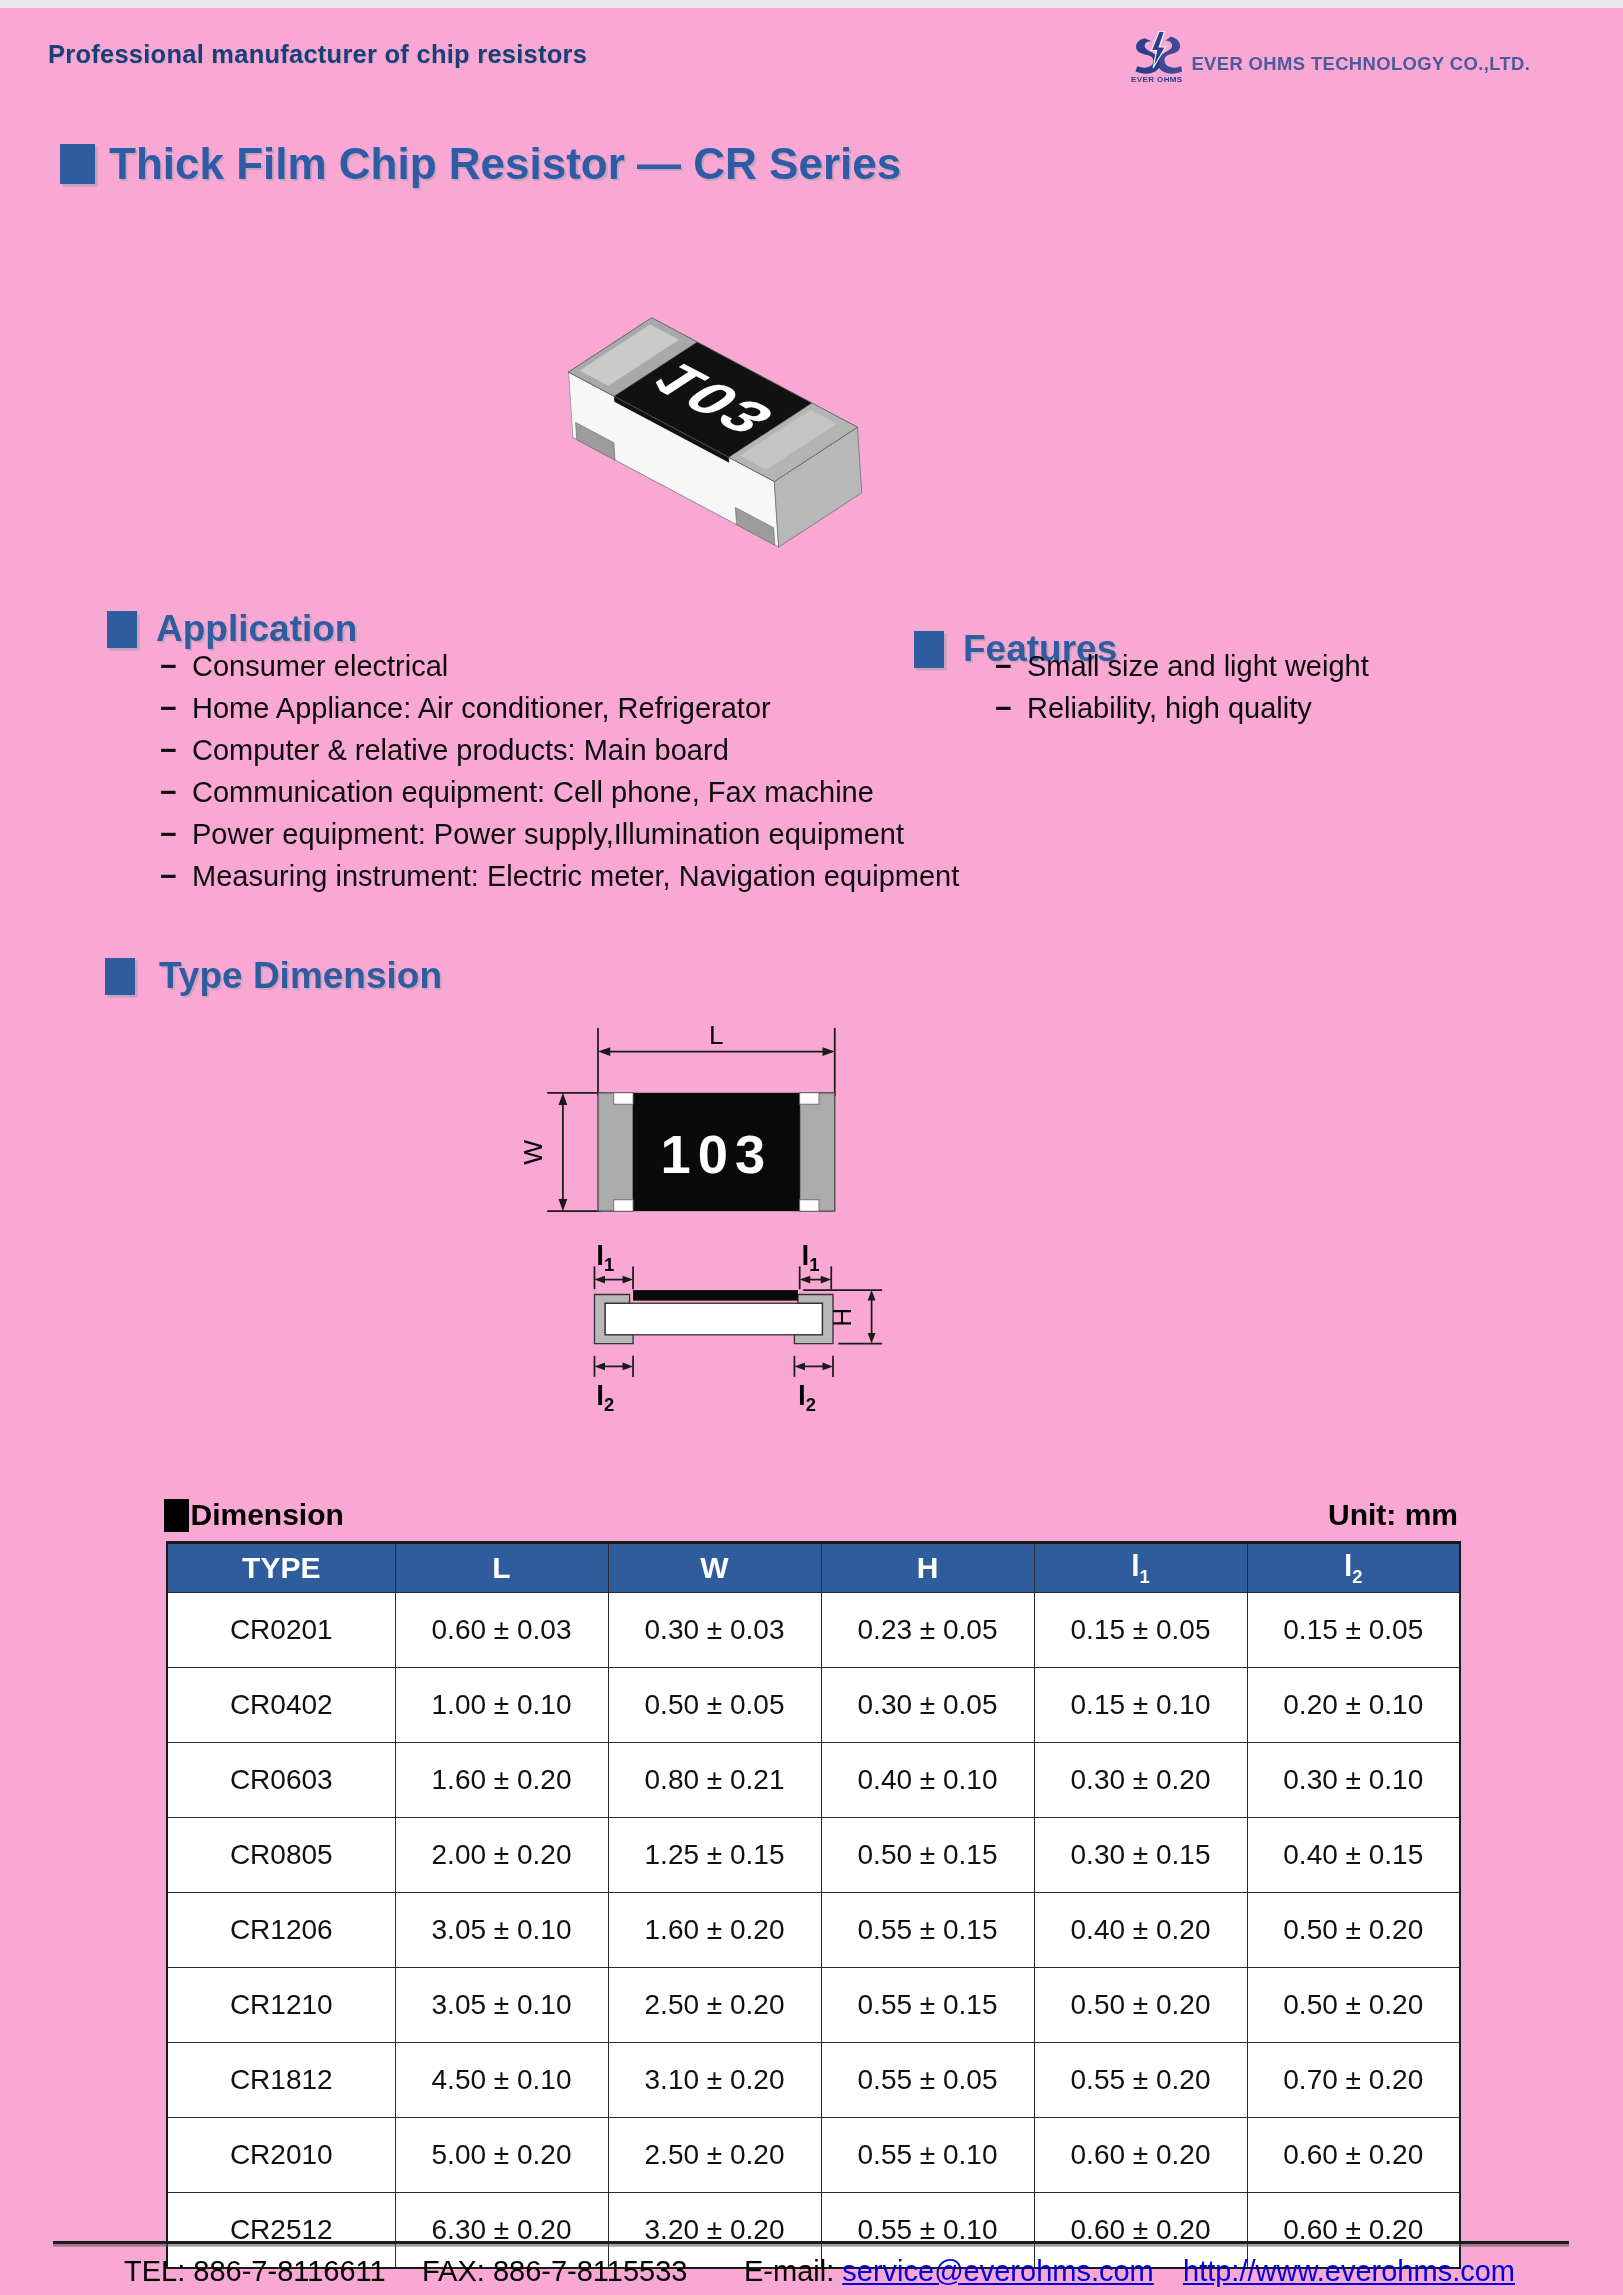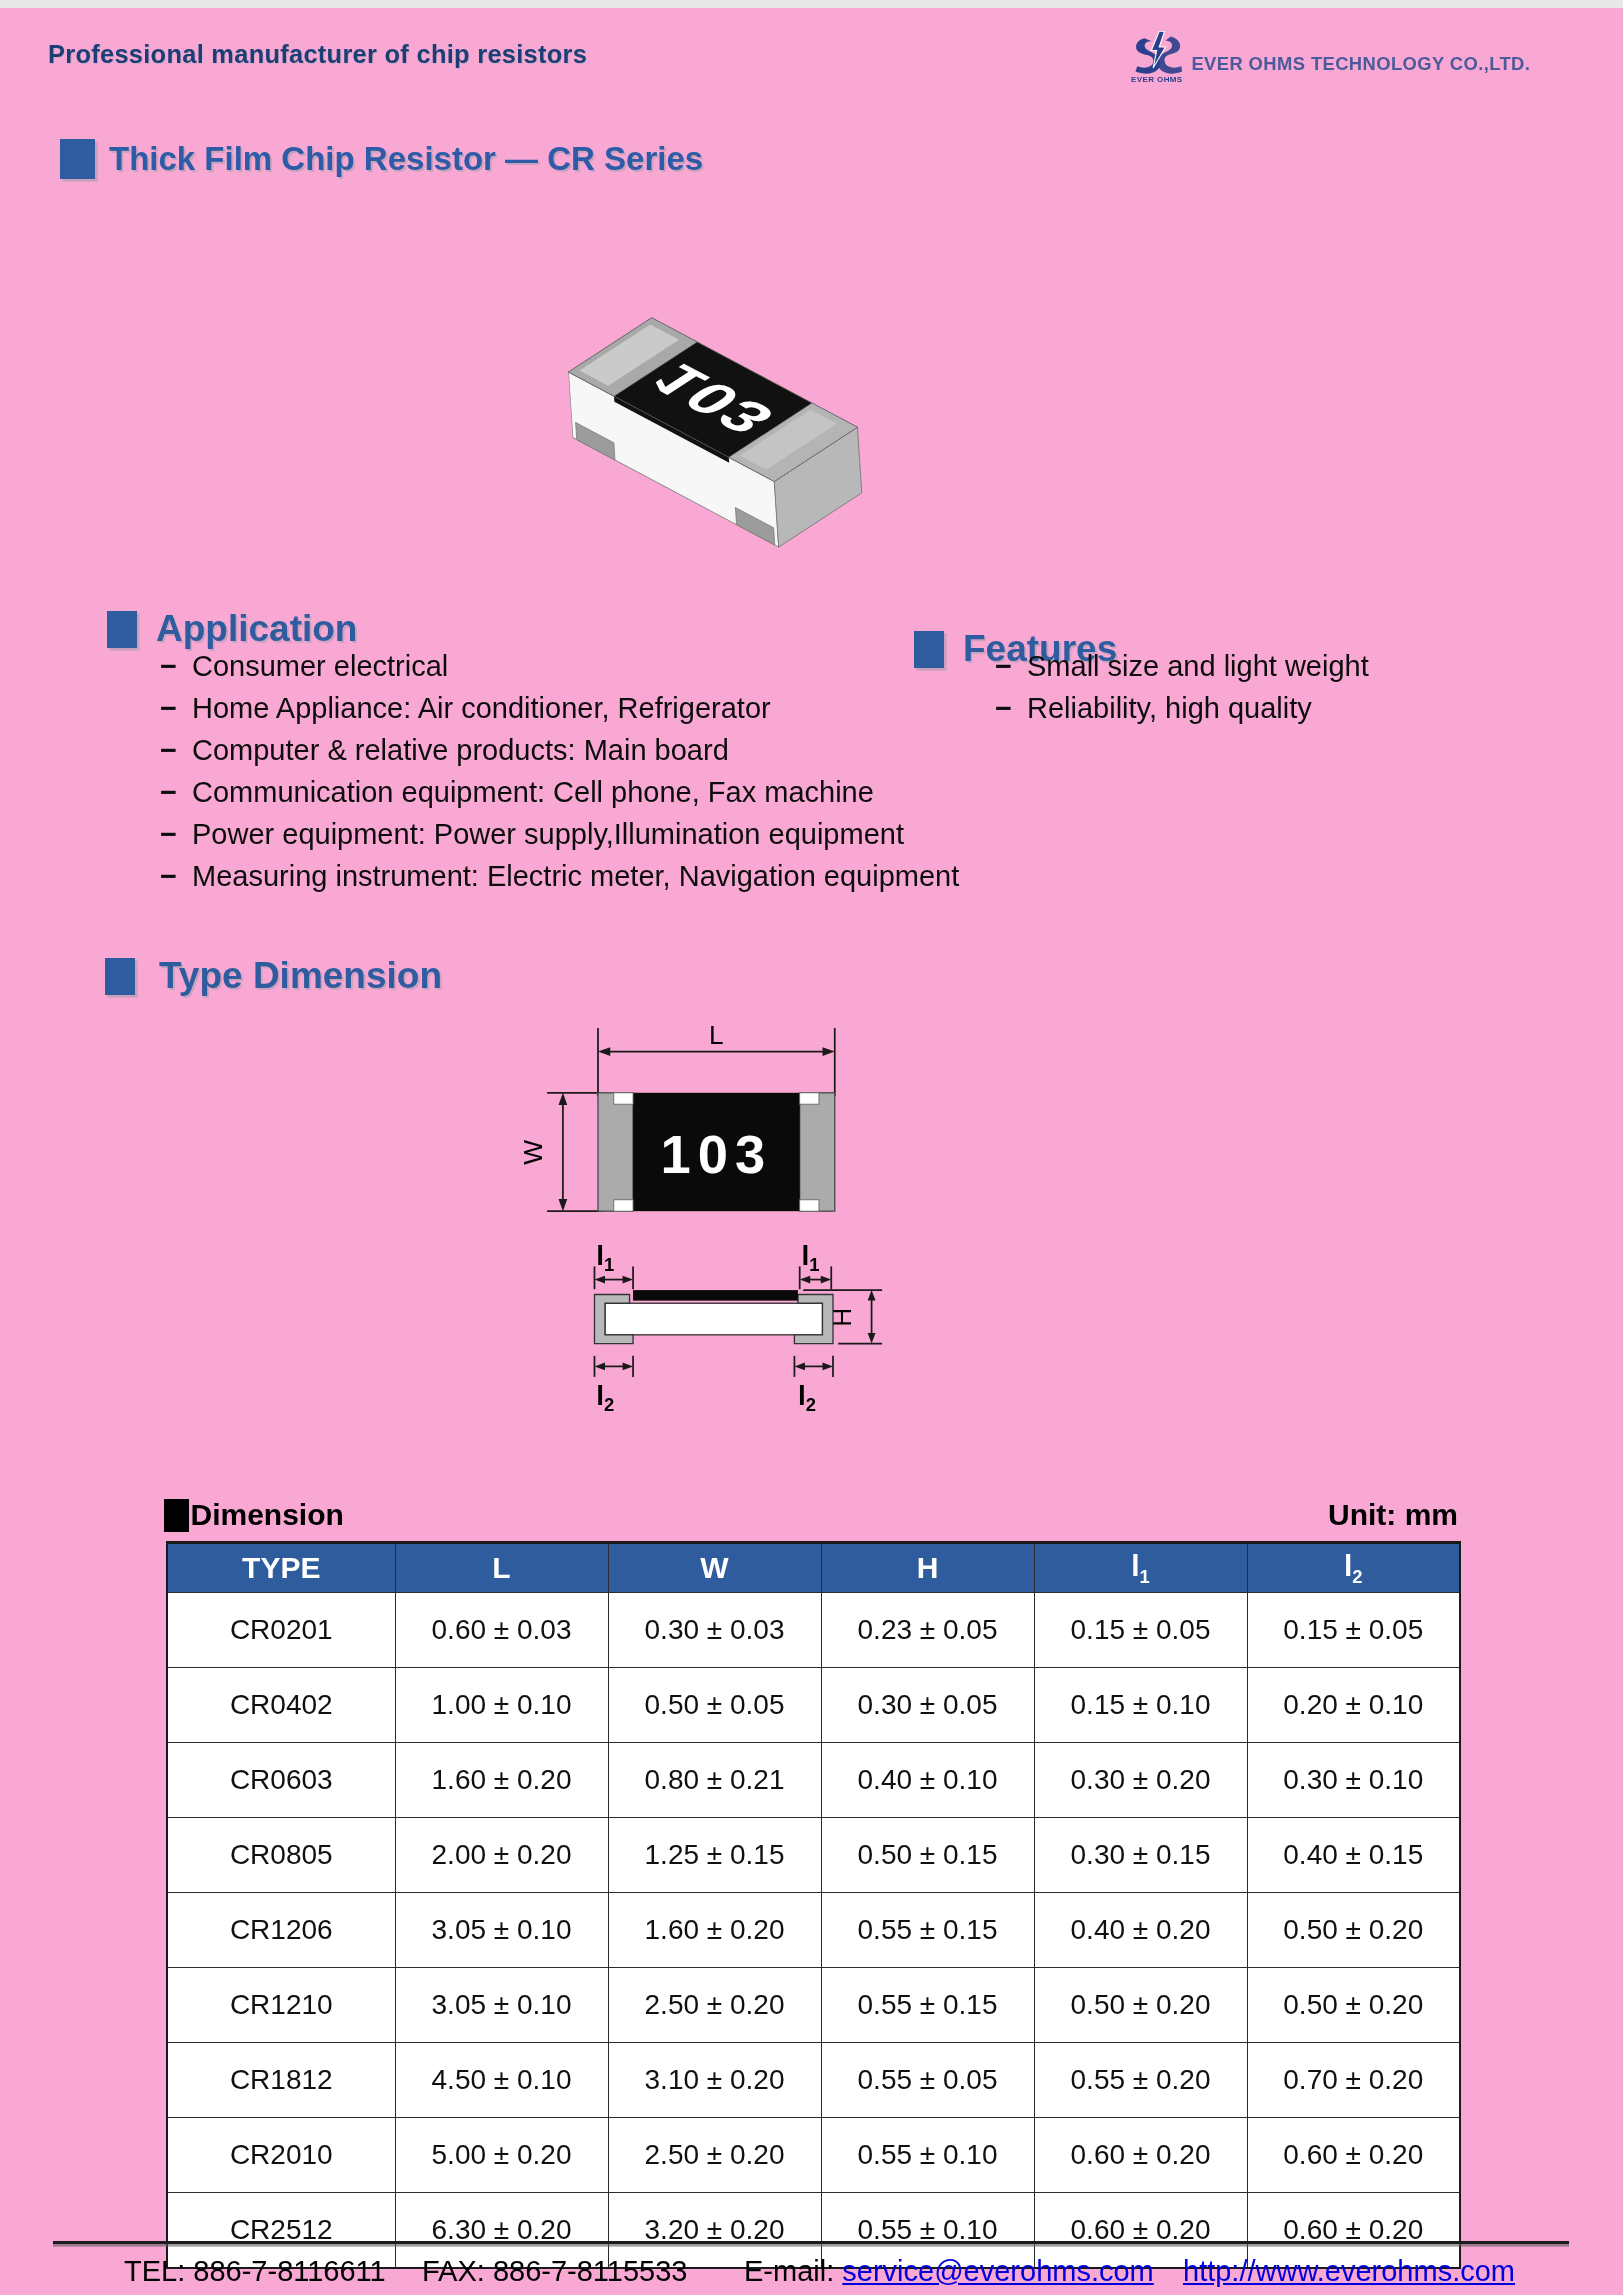--- a/index.html
+++ b/index.html
@@ -10,21 +10,21 @@
   .abs{position:absolute;}
   
   .tagline{left:48px;top:32px;font-size:25.4px;font-weight:bold;color:#1c3e74;letter-spacing:0.3px;text-shadow:0.9px 0.9px 0 rgba(160,170,190,.45);}
   .logo-wrap{left:1131px;top:23px;display:flex;align-items:flex-end;gap:8.8px;}
   .logo-caption{font-size:8px;font-weight:bold;color:#2b3f8c;text-align:center;letter-spacing:0.4px;margin-top:-1.8px;}
   .company{font-size:18.4px;font-weight:bold;color:#4a5a9a;letter-spacing:0.4px;padding-bottom:8.8px;}
   
   .blue-sq{background:#2e5c9e;box-shadow:2.6px 2.6px 0 rgba(140,150,165,.45);}
   .title-row{left:60px;top:131px;display:flex;align-items:center;gap:14px;}
   .title-sq{width:35px;height:40px;}
-  .page-title{font-size:33px;font-weight:bold;color:#2d5ba6;text-shadow:1.8px 1.8px 0 rgba(150,155,165,.5);white-space:nowrap;}
+  .page-title{font-size:44px;font-weight:bold;color:#2d5ba6;text-shadow:1.8px 1.8px 0 rgba(150,155,165,.5);white-space:nowrap;}
   .sec-head{display:flex;align-items:center;gap:19px;}
   .sec-sq{width:30px;height:37px;}
   .sec-title{font-size:37px;font-weight:bold;color:#2e5c9e;text-shadow:1.8px 1.8px 0 rgba(150,155,165,.45);white-space:nowrap;}
   
   .bullets{display:flex;flex-direction:column;}
   .bullet-item{height:42px;display:flex;align-items:center;font-size:29px;color:#0d0d0d;}
   .bullet-item .dash{width:32px;font-weight:bold;}
   
   .dim-row{left:164px;top:1487px;width:1294px;display:flex;justify-content:space-between;align-items:center;height:40px;}
   .dim-left{display:flex;align-items:center;gap:2px;}

